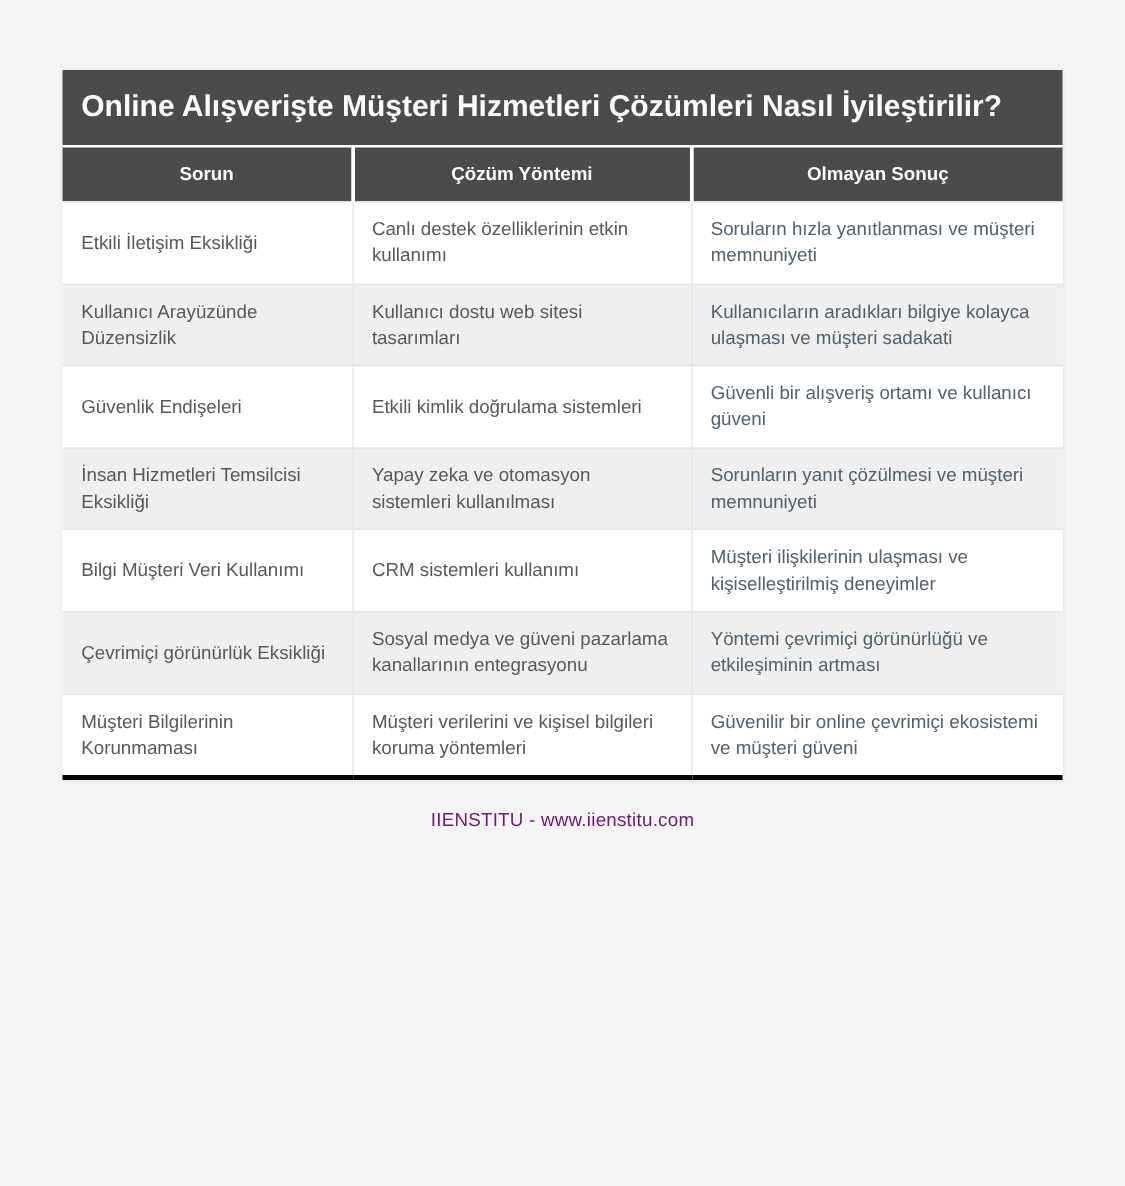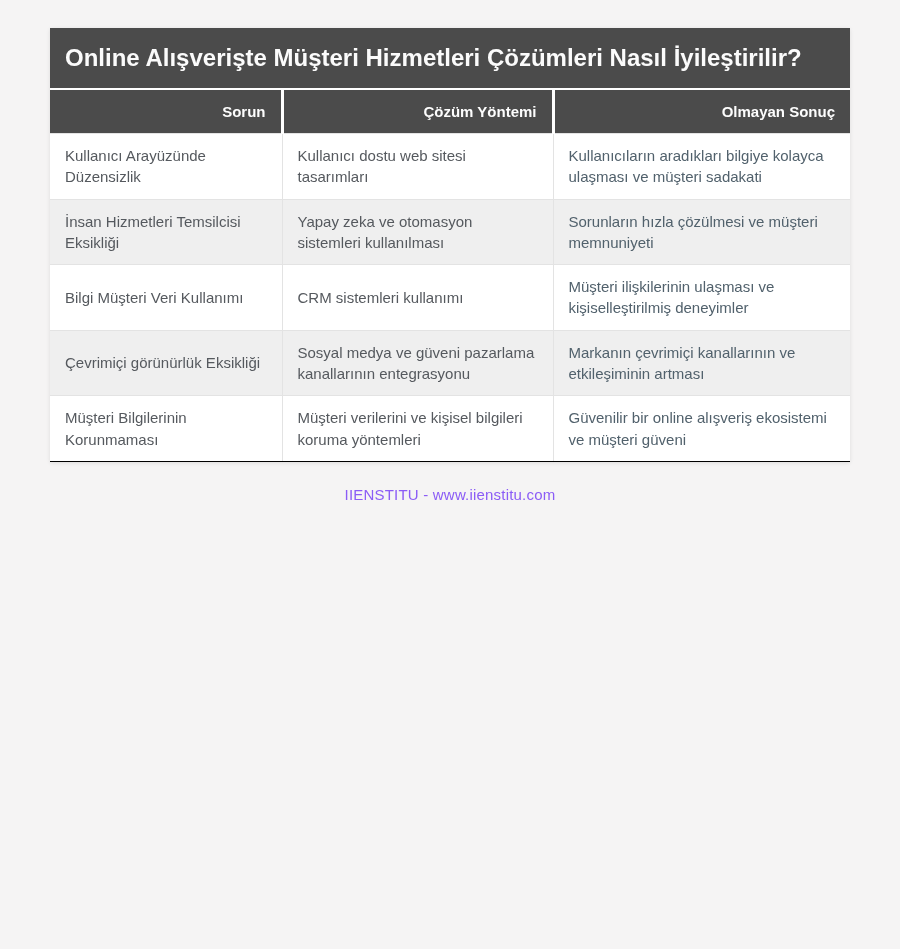--- a/index.html
+++ b/index.html
@@ -8,21 +8,21 @@
     width: 900px;
     height: 949px;
     background: #f5f4f4;
     font-family: "Liberation Sans", "DejaVu Sans", sans-serif;
     overflow: hidden;
   }
 
   .page {
     width: 900px;
     height: 949px;
-    padding-top: 28px;
+    padding-top: 56px;
   }
 
   .card {
     width: 800px;
     margin: 0 auto;
     box-shadow: 0 1px 4px rgba(0,0,0,0.10);
     background: #ffffff;
   }
 
   .card-title {
@@ -43,49 +43,49 @@
 
   col.c1 { width: 232px; }
   col.c2 { width: 271px; }
   col.c3 { width: 297px; }
 
   thead th {
     background: #4b4b4b;
     color: #fdfdfd;
     font-size: 15px;
     font-weight: bold;
-    text-align: right;
+    text-align: center;
     padding: 13px 15px;
     border-top: 2px solid #ffffff;
     border-left: 3px solid #ffffff;
   }
   thead th:first-child { border-left: none; }
 
   tbody td {
     font-size: 15px;
     line-height: 1.42;
     color: #55595e;
     padding: 11px 15px;
     vertical-align: middle;
     border-top: 1px solid #e3e3e3;
     border-left: 1px solid #e3e3e3;
     height: 65px;
   }
   tbody td:first-child { border-left: none; }
   tbody td.result { color: #51616c; }
 
   tbody tr:nth-child(even) td { background: #efefef; }
-  tbody tr:last-child td { border-bottom: 1px solid #000000; }
+  tbody tr:last-child td { border-bottom: 4px solid #000000; }
 
   .footer {
     width: 100%;
     text-align: center;
     margin-top: 24px;
     font-size: 15px;
-    color: #8b5cf6;
+    color: #701a75;
     letter-spacing: 0.2px;
   }
 </style>
 </head>
 <body>
 
 <div class="page">
   <div class="card">
 
     <div class="card-title">Online Alışverişte Müşteri Hizmetleri Çözümleri Nasıl İyileştirilir?</div>
@@ -97,52 +97,62 @@
           <col class="c3">
       </colgroup>
       <thead>
         <tr>
           <th>Sorun</th>
           <th>Çözüm Yöntemi</th>
           <th>Olmayan Sonuç</th>
         </tr>
       </thead>
       <tbody id="table-body">
+  <tr>
+    <td>Etkili İletişim Eksikliği</td>
+    <td>Canlı destek özelliklerinin etkin kullanımı</td>
+    <td class="result">Soruların hızla yanıtlanması ve müşteri memnuniyeti</td>
+  </tr>
 
 
 
   <tr>
     <td>Kullanıcı Arayüzünde Düzensizlik</td>
     <td>Kullanıcı dostu web sitesi tasarımları</td>
     <td class="result">Kullanıcıların aradıkları bilgiye kolayca ulaşması ve müşteri sadakati</td>
   </tr>
 
 
+  <tr>
+    <td>Güvenlik Endişeleri</td>
+    <td>Etkili kimlik doğrulama sistemleri</td>
+    <td class="result">Güvenli bir alışveriş ortamı ve kullanıcı güveni</td>
+  </tr>
 
   <tr>
     <td>İnsan Hizmetleri Temsilcisi Eksikliği</td>
     <td>Yapay zeka ve otomasyon sistemleri kullanılması</td>
-    <td class="result">Sorunların hızla çözülmesi ve müşteri memnuniyeti</td>
+    <td class="result">Sorunların yanıt çözülmesi ve müşteri memnuniyeti</td>
   </tr>
 
   <tr>
     <td>Bilgi Müşteri Veri Kullanımı</td>
     <td>CRM sistemleri kullanımı</td>
     <td class="result">Müşteri ilişkilerinin ulaşması ve kişiselleştirilmiş deneyimler</td>
   </tr>
 
   <tr>
     <td>Çevrimiçi görünürlük Eksikliği</td>
     <td>Sosyal medya ve güveni pazarlama kanallarının entegrasyonu</td>
-    <td class="result">Markanın çevrimiçi kanallarının ve etkileşiminin artması</td>
+    <td class="result">Yöntemi çevrimiçi görünürlüğü ve etkileşiminin artması</td>
   </tr>
 
   <tr>
     <td>Müşteri Bilgilerinin Korunmaması</td>
     <td>Müşteri verilerini ve kişisel bilgileri koruma yöntemleri</td>
-    <td class="result">Güvenilir bir online alışveriş ekosistemi ve müşteri güveni</td>
+    <td class="result">Güvenilir bir online çevrimiçi ekosistemi ve müşteri güveni</td>
   </tr>
 </tbody>
     </table>
   </div>
 
   <div class="footer">IIENSTITU - www.iienstitu.com</div>
 </div>
 
 </body></html>

